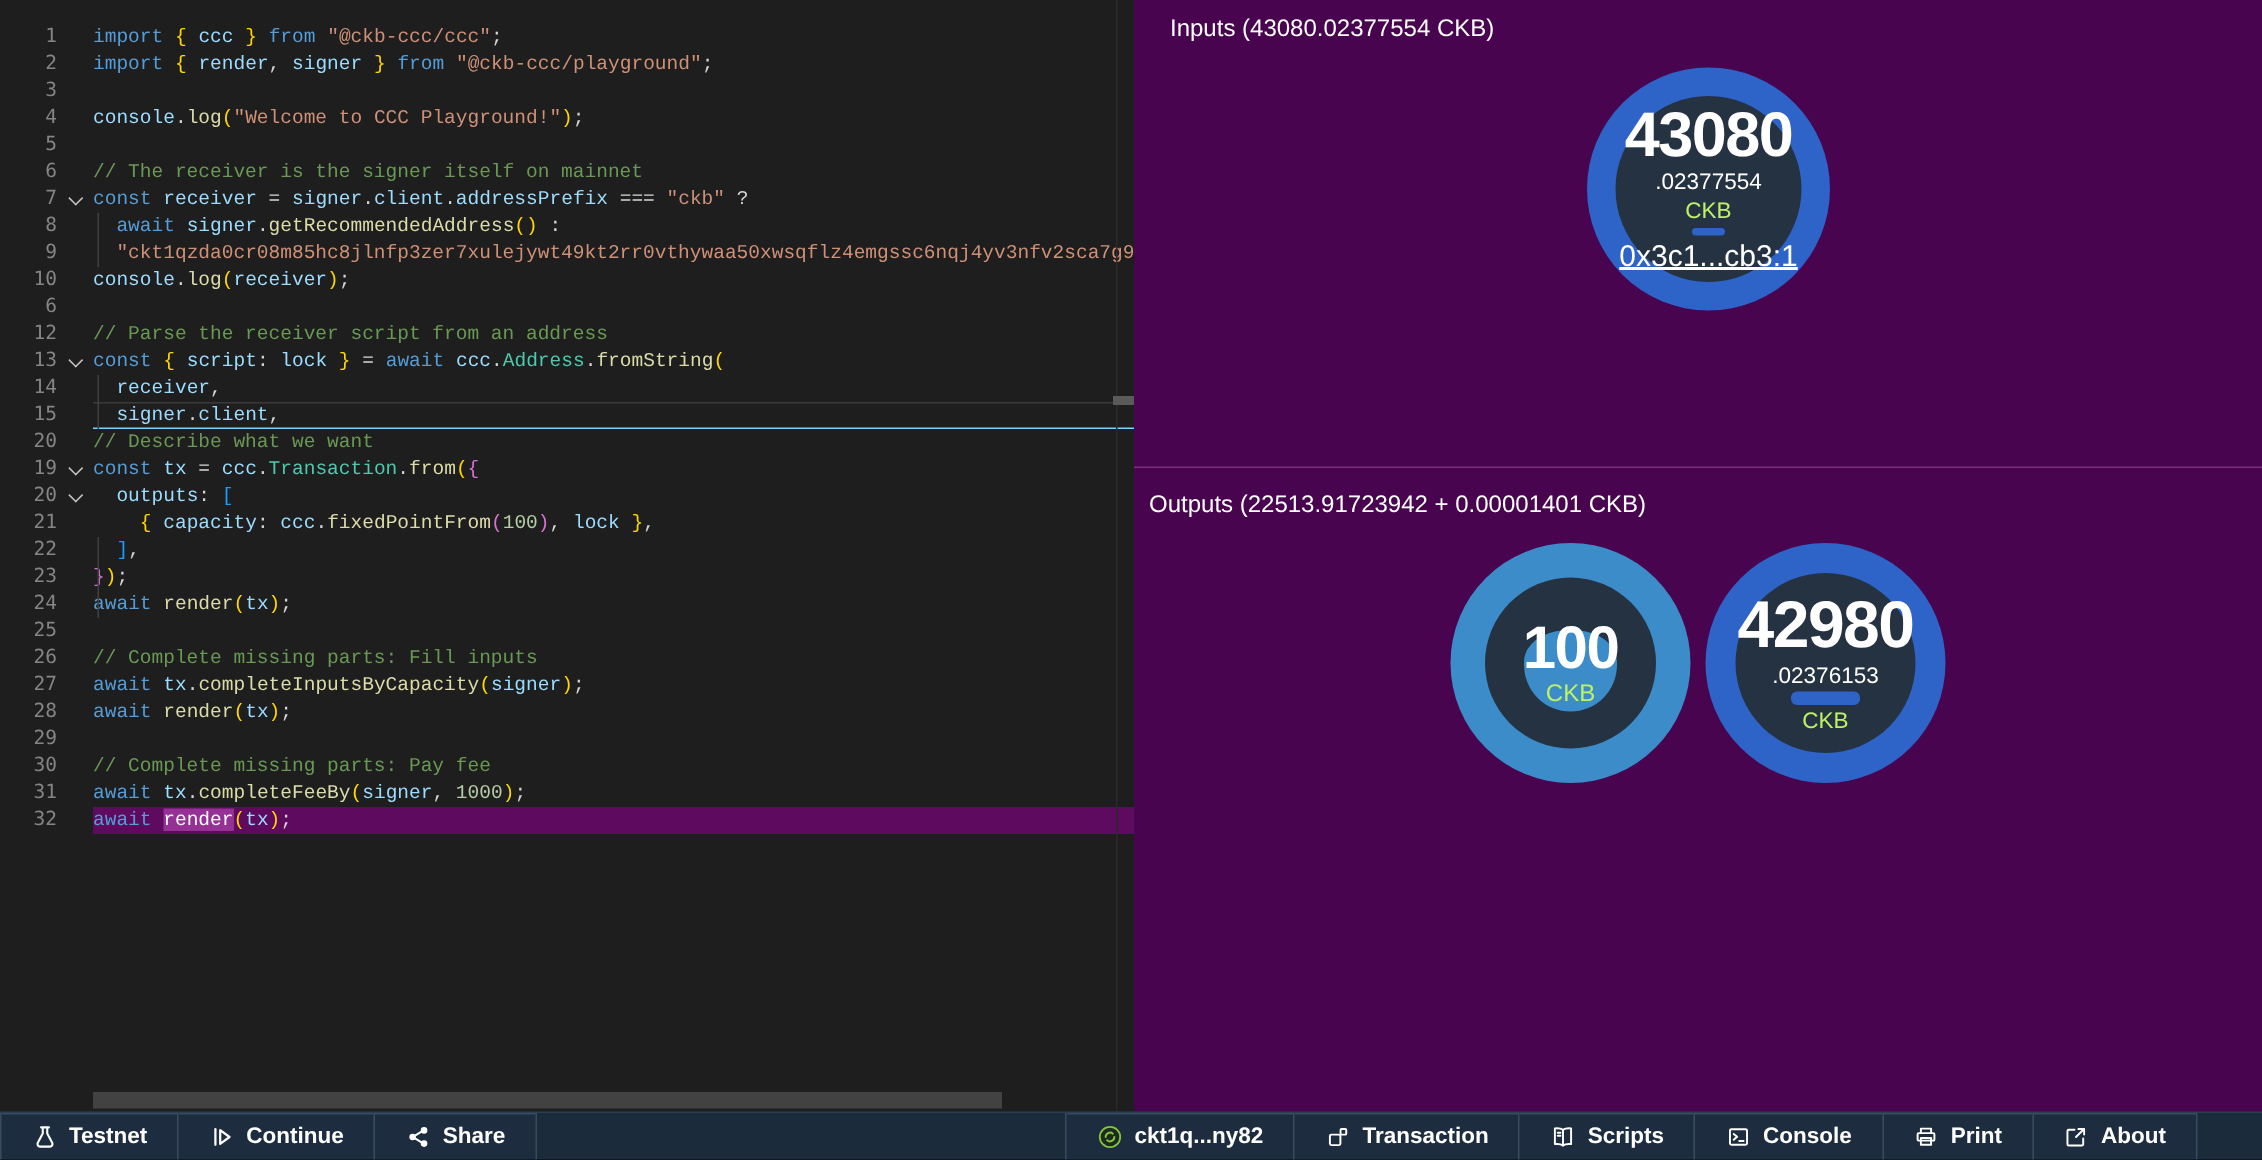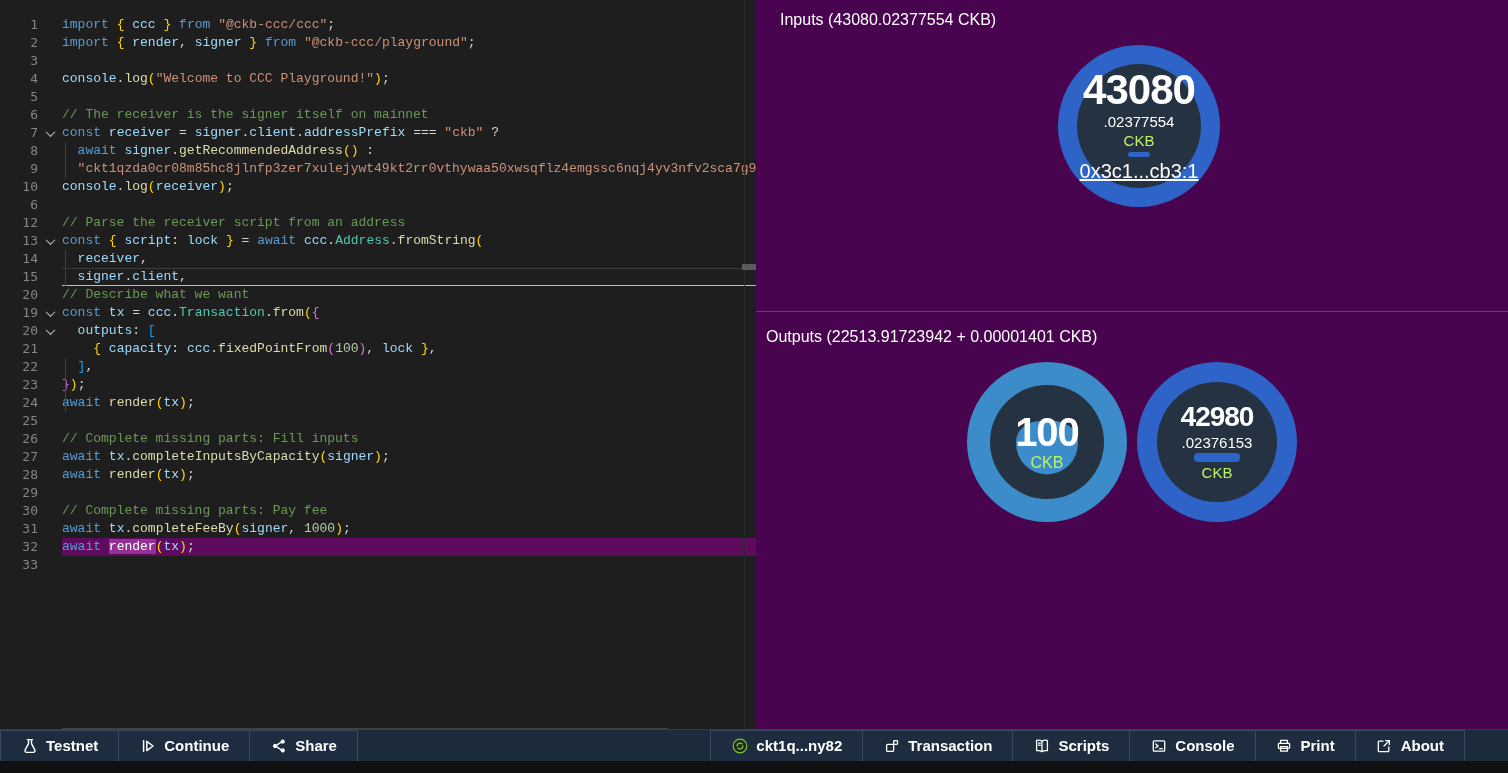--- a/index.html
+++ b/index.html
@@ -42,25 +42,25 @@
   .inputs-section .cell{width:162px;height:162px;}
   .inputs-section .inner{width:124px;height:124px;}
   .inputs-section .amount{font-size:42px;}
   .inputs-section .blob{width:22px;height:5px;border-radius:3px;background:var(--ring_blue);margin-top:3px;}
   .outputs-section .cell{width:160px;height:160px;}
   .outputs-section .cell-0 .inner{width:114px;height:114px;}
   .outputs-section .cell-0 .amount{font-size:40px;}
   .outputs-section .cell-0 .unit{font-size:16px;}
   .outputs-section .cell-0 .blob{position:absolute;left:50%;top:50%;width:62px;height:54px;transform:translate(-50%,-40%);background:var(--ring_lightblue);border-radius:46% 46% 52% 52% / 40% 40% 60% 60%;z-index:0;}
   .outputs-section .cell-1 .inner{width:120px;height:120px;}
-  .outputs-section .cell-1 .amount{font-size:28px;}
+  .outputs-section .cell-1 .amount{font-size:44px;}
   .outputs-section .cell-1 .blob{width:46px;height:9px;border-radius:4px;background:var(--ring_blue);margin-top:2px;}
 
   
-  .toolbar{position:absolute;left:0;bottom:12px;width:1508px;height:32px;background:var(--toolbar_bg);border-top:1px solid #2c3e52;box-sizing:border-box;display:flex;justify-content:space-between;}
+  .toolbar{position:absolute;left:0;bottom:0;width:1508px;height:32px;background:var(--toolbar_bg);border-top:1px solid #2c3e52;box-sizing:border-box;display:flex;justify-content:space-between;}
   .tb-group{display:flex;height:100%;}
   .tb-group.right{margin-right:44px;}
   .tb-btn{display:flex;align-items:center;gap:8px;padding:0 20px;height:100%;box-sizing:border-box;background:#1d2d3f;border:1px solid #394b60;border-bottom:none;border-top:none;box-shadow:inset 0 1px 0 #394b60;margin-right:-1px;color:#fff;font-weight:700;font-size:15px;font-family:"Liberation Sans",sans-serif;cursor:pointer;white-space:nowrap;}
   .tb-icon{display:flex;align-items:center;justify-content:center;width:17px;height:17px;}
   .tb-icon svg{display:block;}
 </style>
 </head>
 <body>
 
 <div class="app">
@@ -217,25 +217,20 @@
         </div>
         <div class="line">
           <span class="ln">31</span>
           <span class="foldcol"></span>
           <pre class="codetxt"><span class="tk-k">await</span><span class="tk-p"> </span><span class="tk-v">tx</span><span class="tk-p">.</span><span class="tk-f">completeFeeBy</span><span class="tk-b1">(</span><span class="tk-v">signer</span><span class="tk-p">, </span><span class="tk-n">1000</span><span class="tk-b1">)</span><span class="tk-p">;</span></pre>
         </div>
         <div class="line highlight">
           <span class="ln">32</span>
           <span class="foldcol"></span>
           <pre class="codetxt"><span class="tk-k">await</span><span class="tk-p"> </span><span class="tk-hl">render</span><span class="tk-b1">(</span><span class="tk-v">tx</span><span class="tk-b1">)</span><span class="tk-p">;</span></pre>
-        </div>
-        <div class="line">
-          <span class="ln">33</span>
-          <span class="foldcol"></span>
-          <pre class="codetxt"></pre>
         </div>
       </div>
     <div class="ruler-line"></div>
     <div class="hscroll-thumb"></div>
     <div class="cursor-marker"></div>
   <div class="indent-guide" style="top: 142px; height: 36px;"></div>
       <div class="indent-guide" style="top: 250px; height: 36px;"></div>
       <div class="indent-guide" style="top: 358px; height: 54px;"></div>
     </div>
 

